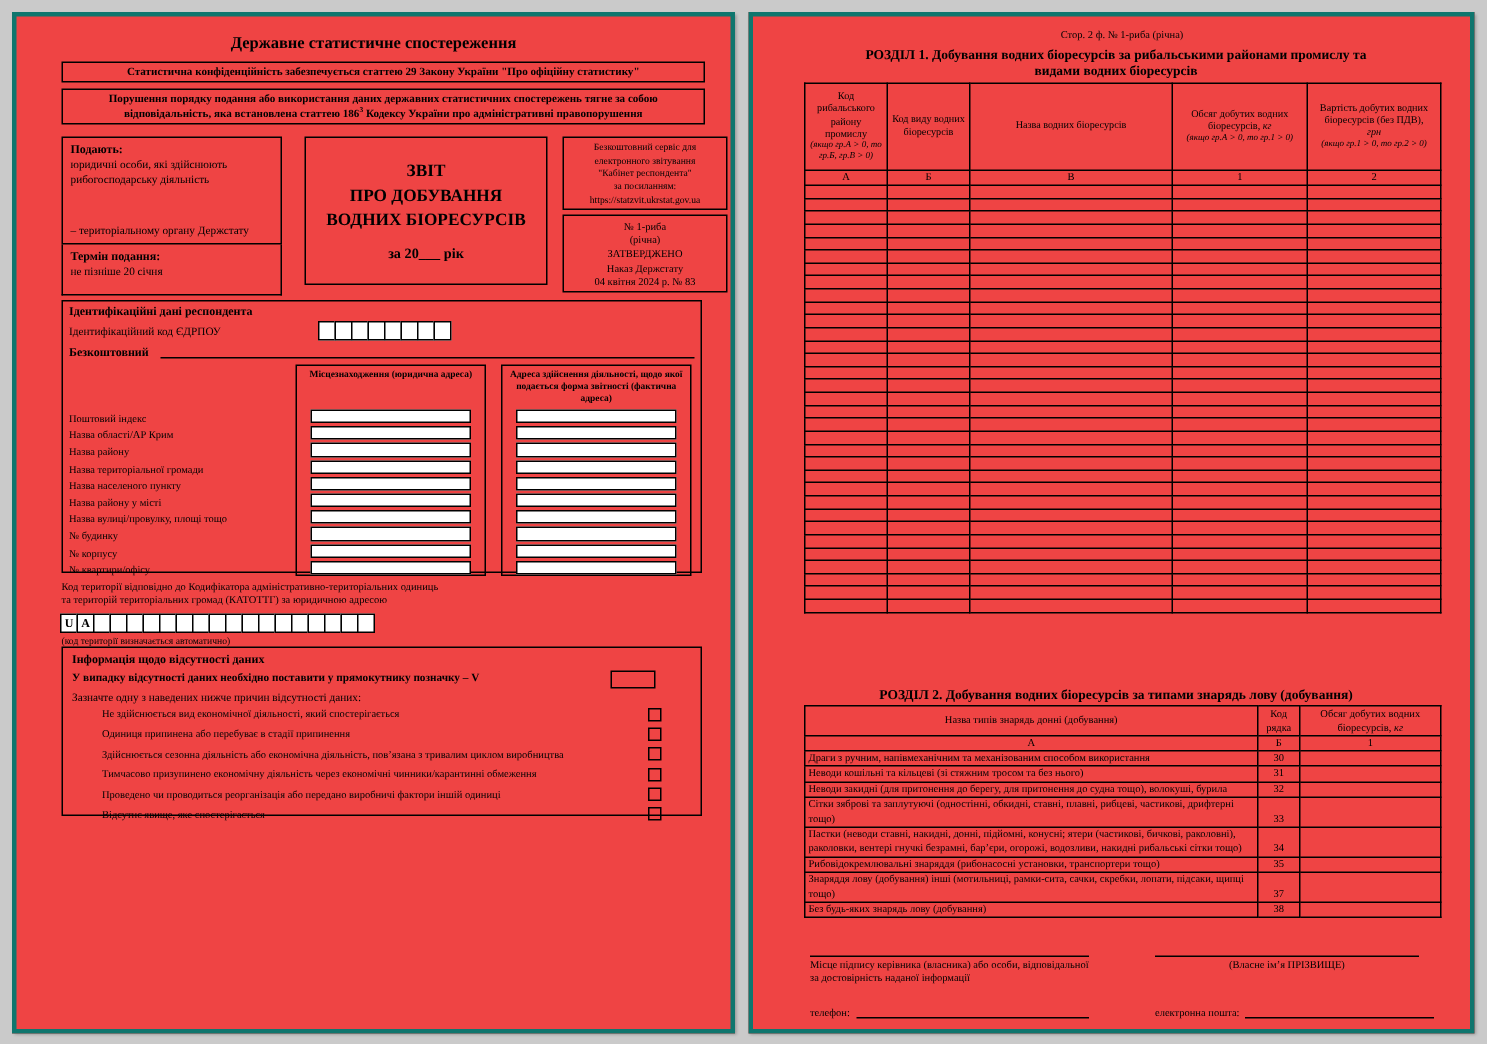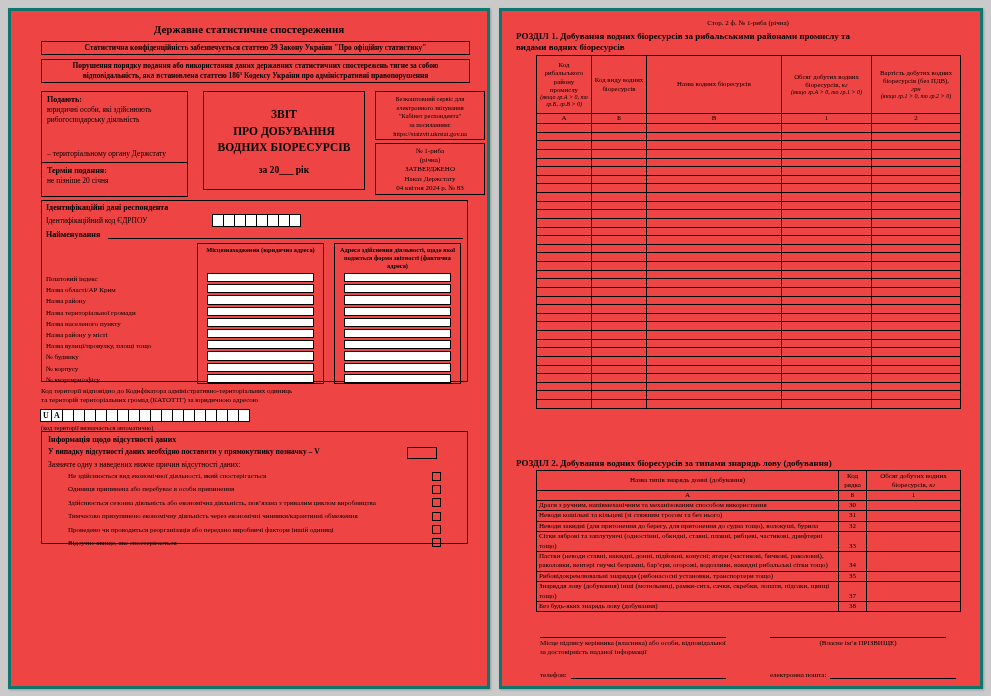--- a/index.html
+++ b/index.html
@@ -78,21 +78,21 @@
   .absence-title { font-weight: bold; font-size: 8px; }
   .absence-instr { position: relative; margin-top: 3px; font-weight: bold; font-size: 7.5px; }
   .v-rect { position: absolute; right: 24px; top: 0; width: 30px; height: 12px; border: 1px solid #000; }
   .absence-choose { margin-top: 4px; font-size: 7.5px; }
   .reason-row { position: relative; margin-top: 1px; height: 12.4px; font-size: 7px; }
   .reason-text { padding-left: 20px; line-height: 12.4px; white-space: nowrap; }
   .checkbox { position: absolute; left: 384px; top: 1.5px; width: 9px; height: 9px; border: 1px solid #000; }
 
   
   .p2-head { position: absolute; top: 8px; left: 34px; width: 424px; text-align: center; font-size: 7px; }
-  .sec-title { position: absolute; left: 14px; width: 456px; 
+  .sec-title { position: absolute; left: 14px; width: 456px; text-align: center;
     font-weight: bold; font-size: 9px; line-height: 1.25; }
   #sec1-title { top: 20px; }
   #sec2-title { top: 447px; }
 
   table { border-collapse: collapse; position: absolute; left: 34px; table-layout: fixed; }
   th, td { border: 1px solid #000; overflow: hidden; }
   #table1 { top: 44px; width: 424px; }
   #table1 th { font-weight: normal; font-size: 6.8px; line-height: 1.22; text-align: center;
     vertical-align: middle; padding: 1px 2px; height: 58px; }
   #table1 .hnote { display: block; font-style: italic; font-size: 6px; line-height: 1.15; }
@@ -175,21 +175,21 @@
           <div class="cell"></div>
           <div class="cell"></div>
           <div class="cell"></div>
           <div class="cell"></div>
           <div class="cell"></div>
           <div class="cell"></div>
           <div class="cell"></div>
         </div>
     </div>
     <div class="name-row">
-      <span class="lbl">Найменування</span>
+      <span class="lbl">Безкоштовний</span>
       <div class="name-line"></div>
     </div>
     <div class="addr-grid">
       <div class="addr-labels" id="addr-labels">
           <div class="addr-label">Поштовий індекс</div>
           <div class="addr-label">Назва області/АР Крим</div>
           <div class="addr-label">Назва району</div>
           <div class="addr-label">Назва територіальної громади</div>
           <div class="addr-label">Назва населеного пункту</div>
           <div class="addr-label">Назва району у місті</div>
@@ -264,21 +264,21 @@
       <span>У випадку відсутності даних необхідно поставити у прямокутнику позначку – V</span>
       <div class="v-rect"></div>
     </div>
     <div class="absence-choose">Зазначте одну з наведених нижче причин відсутності даних:</div>
     <div id="absence-reasons">
         <div class="reason-row">
           <div class="reason-text">Не здійснюється вид економічної діяльності, який спостерігається</div>
           <div class="checkbox"></div>
         </div>
         <div class="reason-row">
-          <div class="reason-text">Одиниця припинена або перебуває в особи припинення</div>
+          <div class="reason-text">Одиниця припинена або перебуває в стадії припинення</div>
           <div class="checkbox"></div>
         </div>
         <div class="reason-row">
           <div class="reason-text">Здійснюється сезонна діяльність або економічна діяльність, пов’язана з тривалим циклом виробництва</div>
           <div class="checkbox"></div>
         </div>
         <div class="reason-row">
           <div class="reason-text">Тимчасово призупинено економічну діяльність через економічні чинники/карантинні обмеження</div>
           <div class="checkbox"></div>
         </div>

